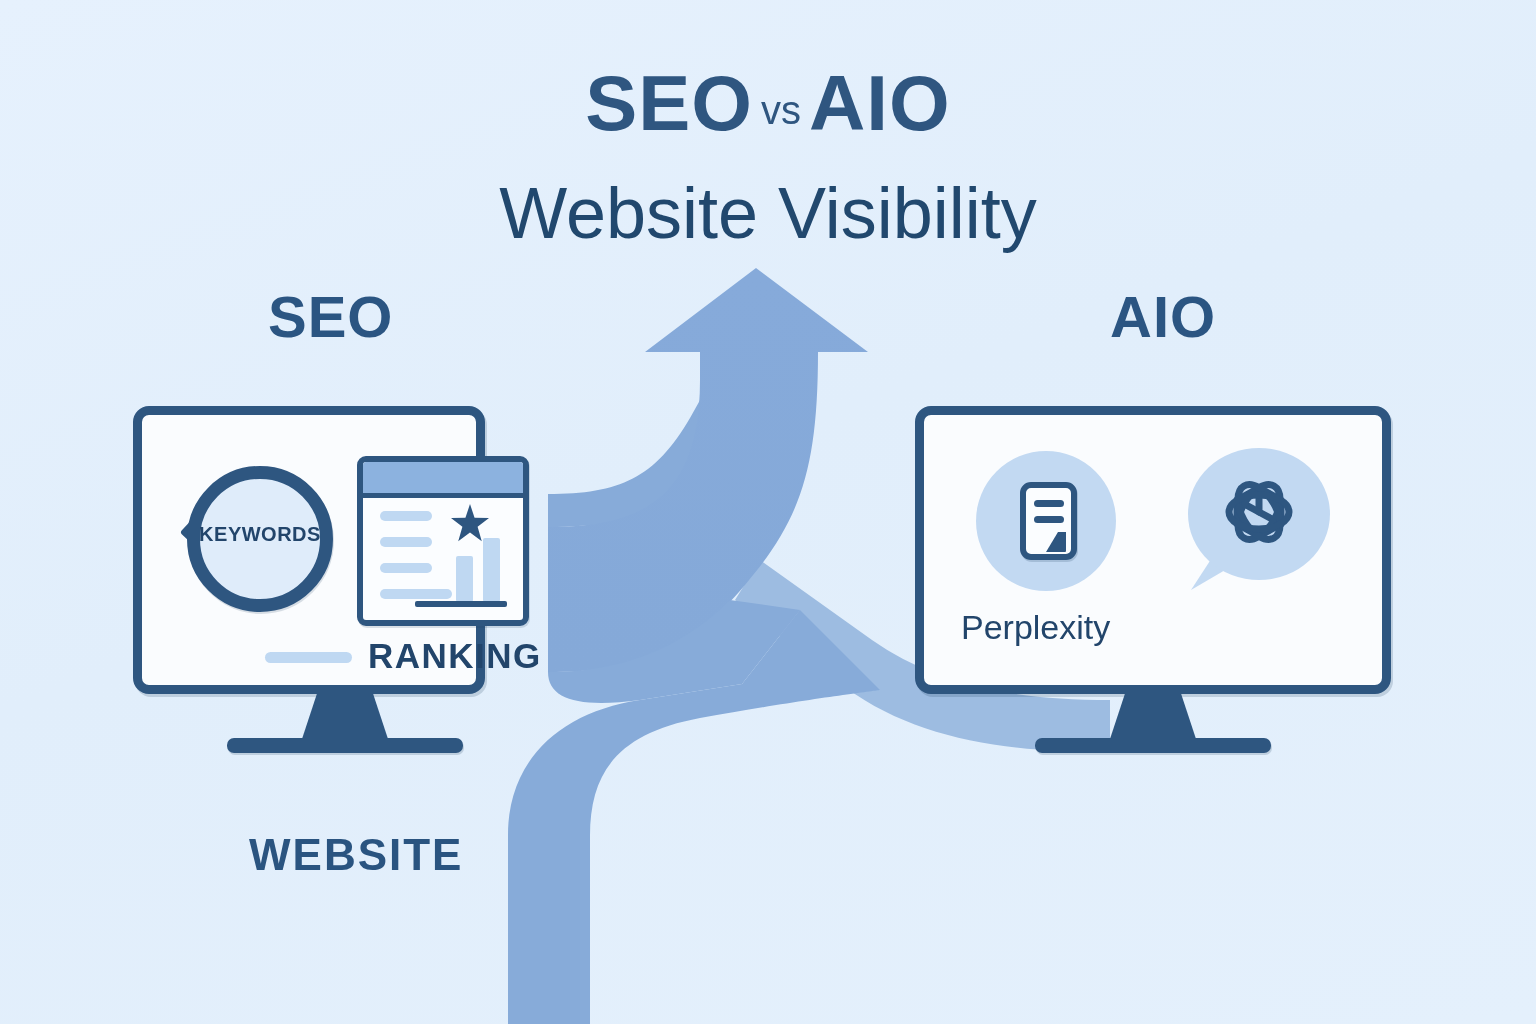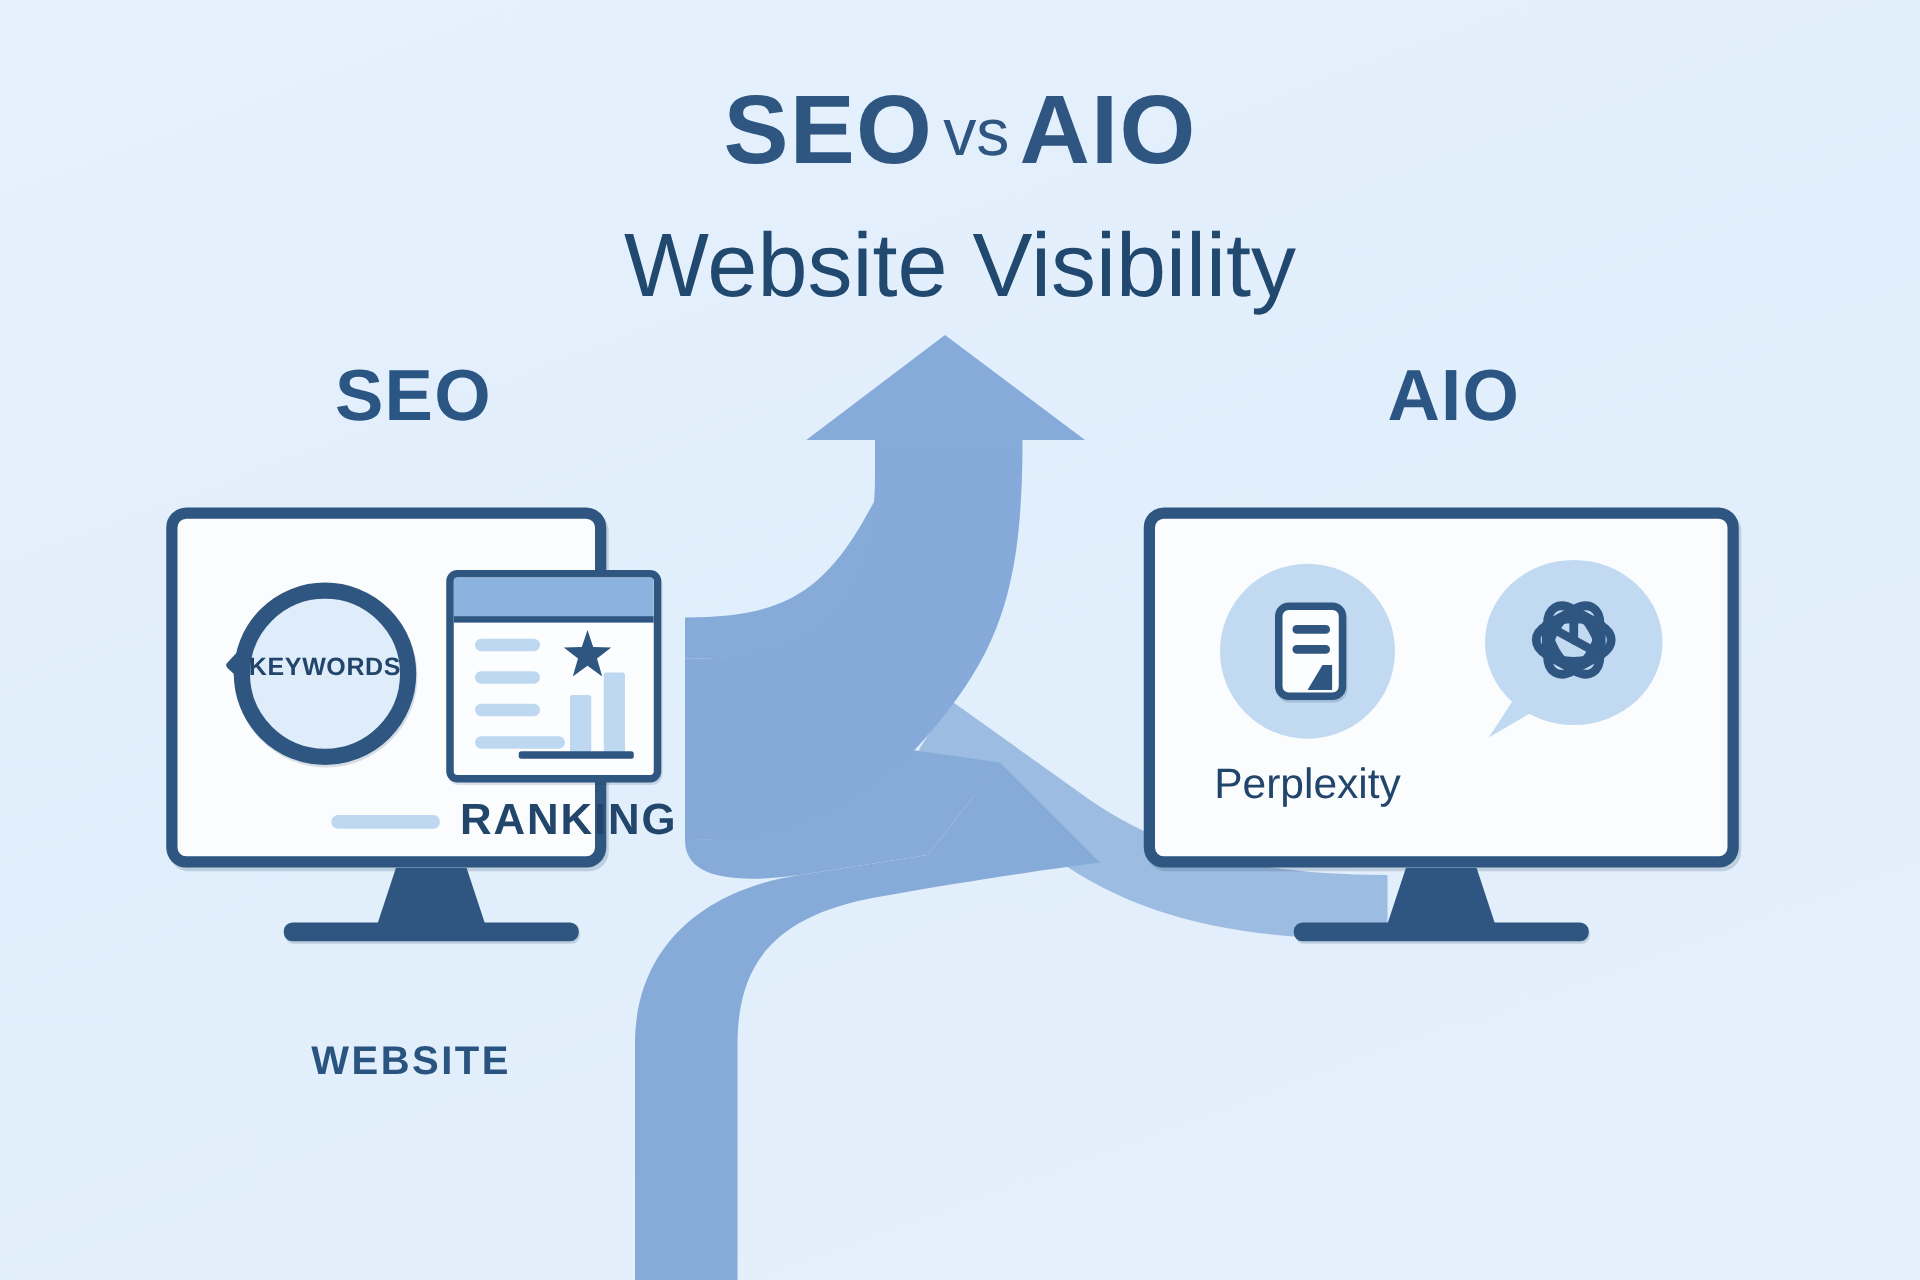--- a/index.html
+++ b/index.html
@@ -36,21 +36,21 @@
     top: 58px;
     text-align: center;
     font-size: 78px;
     font-weight: bold;
     color: #2f5680;
     letter-spacing: 1px;
     z-index: 5;
     white-space: nowrap;
   }
   .title-main .vs {
-    font-size: 53px;
+    font-size: 40px;
     font-weight: normal;
     letter-spacing: 0px;
     position: relative;
     top: -6px;
     padding: 0 8px;
   }
   .title-sub {
     position: absolute;
     left: 0; right: 0;
     top: 172px;
@@ -69,21 +69,21 @@
     color: #2b5582;
     letter-spacing: 1px;
     z-index: 5;
     white-space: nowrap;
   }
   #label-seo  { left: 268px; top: 283px; }
   #label-aio  { left: 1110px; top: 283px; }
 
   .foot-label {
     position: absolute;
-    font-size: 32px;
+    font-size: 44px;
     font-weight: bold;
     color: #2a5480;
     letter-spacing: 2px;
     z-index: 5;
     white-space: nowrap;
   }
   #foot-website    { left: 249px; top: 830px; }
   #foot-visibility { left: 1016px; top: 830px; }
 
   
@@ -240,21 +240,20 @@
 
   
   #aio-inner {
     position: absolute;
     left: 9px; top: 9px;
     width: 458px; height: 270px;
   }
   .aio-item {
     position: absolute;
     width: 170px;
-    text-align: center;
   }
   #aio-item-perplexity { left: 28px; top: 22px; }
   #aio-item-chatgpt    { left: 240px; top: 22px; }
 
   .aio-badge {
     position: relative;
     width: 150px; height: 150px;
     margin: 0 auto;
   }
   #perplexity-circle {

